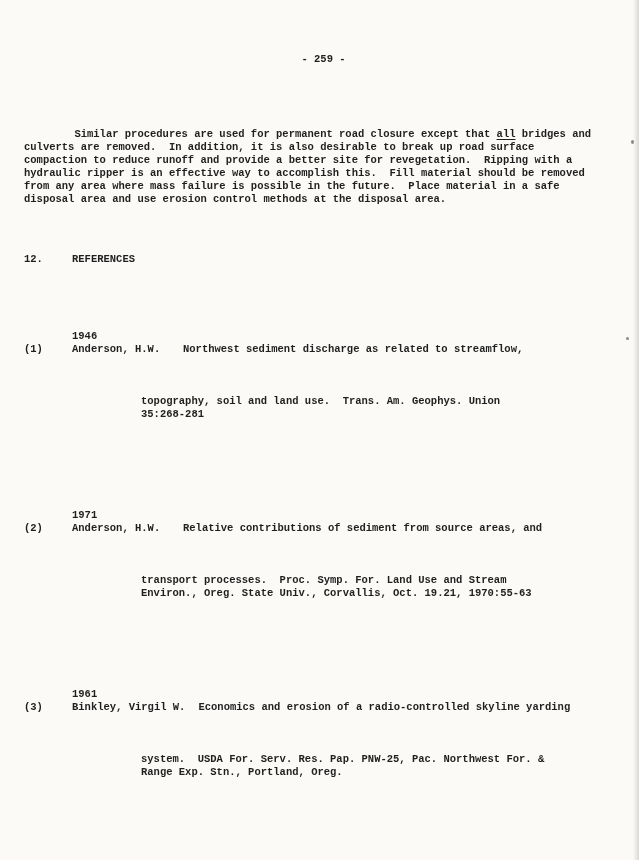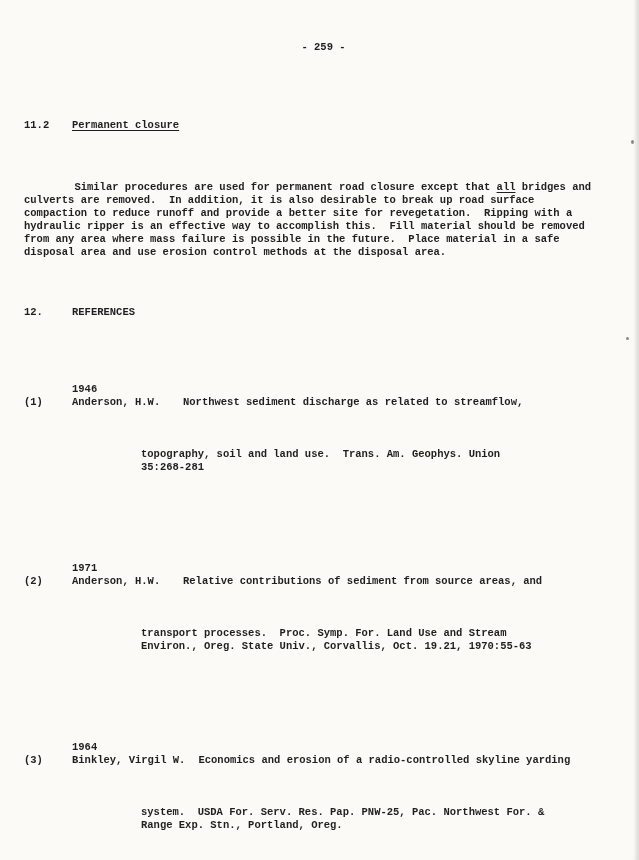--- a/index.html
+++ b/index.html
@@ -10,21 +10,21 @@
     overflow: hidden;
     font-family: "Liberation Mono", "DejaVu Sans Mono", monospace;
     font-size: 10.5px;
     font-weight: 700;
     line-height: 13px;
     color: #1f1f1f;
   }
   .page {
     box-sizing: border-box;
     width: 639px; height: 860px;
-    padding: 2px 16px 0 24px;
+    padding: 14px 16px 0 24px;
     white-space: pre;
   }
   .pagenum { text-align: center; }
   .section-heading { margin-top: 26px; white-space: pre; }
   .sec-num { display: inline-block; width: 48px; }
   .u { text-decoration: underline; text-underline-offset: 2px; }
   .para { margin-top: 10px; white-space: pre; }
   .refs-heading { margin-top: 8px; margin-bottom: 12px; white-space: pre; }
   .ref { position: relative; margin-bottom: 10px; min-height: 26px; white-space: pre; }
   .ref-l1 { white-space: pre; }
@@ -47,21 +47,20 @@
   .speck1 { left: 631px; top: 140px; width: 3px; height: 4px; }
   .speck2 { left: 626px; top: 337px; width: 3px; height: 3px; }
 </style>
 </head>
 <body>
 
 <div class="page">
 
   <div class="pagenum">- 259 -</div>
 
-  <div class="section-heading"><span class="sec-num">11.2</span><span class="u">Permanent closure</span></div>
 
   <div class="para"><span>        Similar procedures are used for permanent road closure except that </span><span class="u">all</span><span> bridges and
 culverts are removed.  In addition, it is also desirable to break up road surface
 compaction to reduce runoff and provide a better site for revegetation.  Ripping with a
 hydraulic ripper is an effective way to accomplish this.  Fill material should be removed
 from any area where mass failure is possible in the future.  Place material in a safe
 disposal area and use erosion control methods at the disposal area.</span></div>
 
   <div class="refs-heading"><span class="sec-num">12.</span><span>REFERENCES</span></div>
 
@@ -74,21 +73,21 @@
 
   <div class="ref">
     <div class="ref-l1"><span class="ref-num">(2)</span><span class="ref-author">Anderson, H.W.</span><span>Relative contributions of sediment from source areas, and</span></div>
     <div class="ref-year">1971</div>
     <div class="ref-cont"><span class="u"></span><span>transport processes.  Proc. Symp. For. Land Use and Stream
 Environ., Oreg. State Univ., Corvallis, Oct. 19.21, 1970:55-63</span></div>
   </div>
 
   <div class="ref">
     <div class="ref-l1"><span class="ref-num">(3)</span><span class="ref-author">Binkley, Virgil W.</span><span>Economics and erosion of a radio-controlled skyline yarding</span></div>
-    <div class="ref-year">1964</div>
+    <div class="ref-year">1961</div>
     <div class="ref-cont"><span class="u"></span><span>system.  USDA For. Serv. Res. Pap. PNW-25, Pac. Northwest For. &amp;
 Range Exp. Stn., Portland, Oreg.</span></div>
   </div>
 
   
 
   
 
   
 

